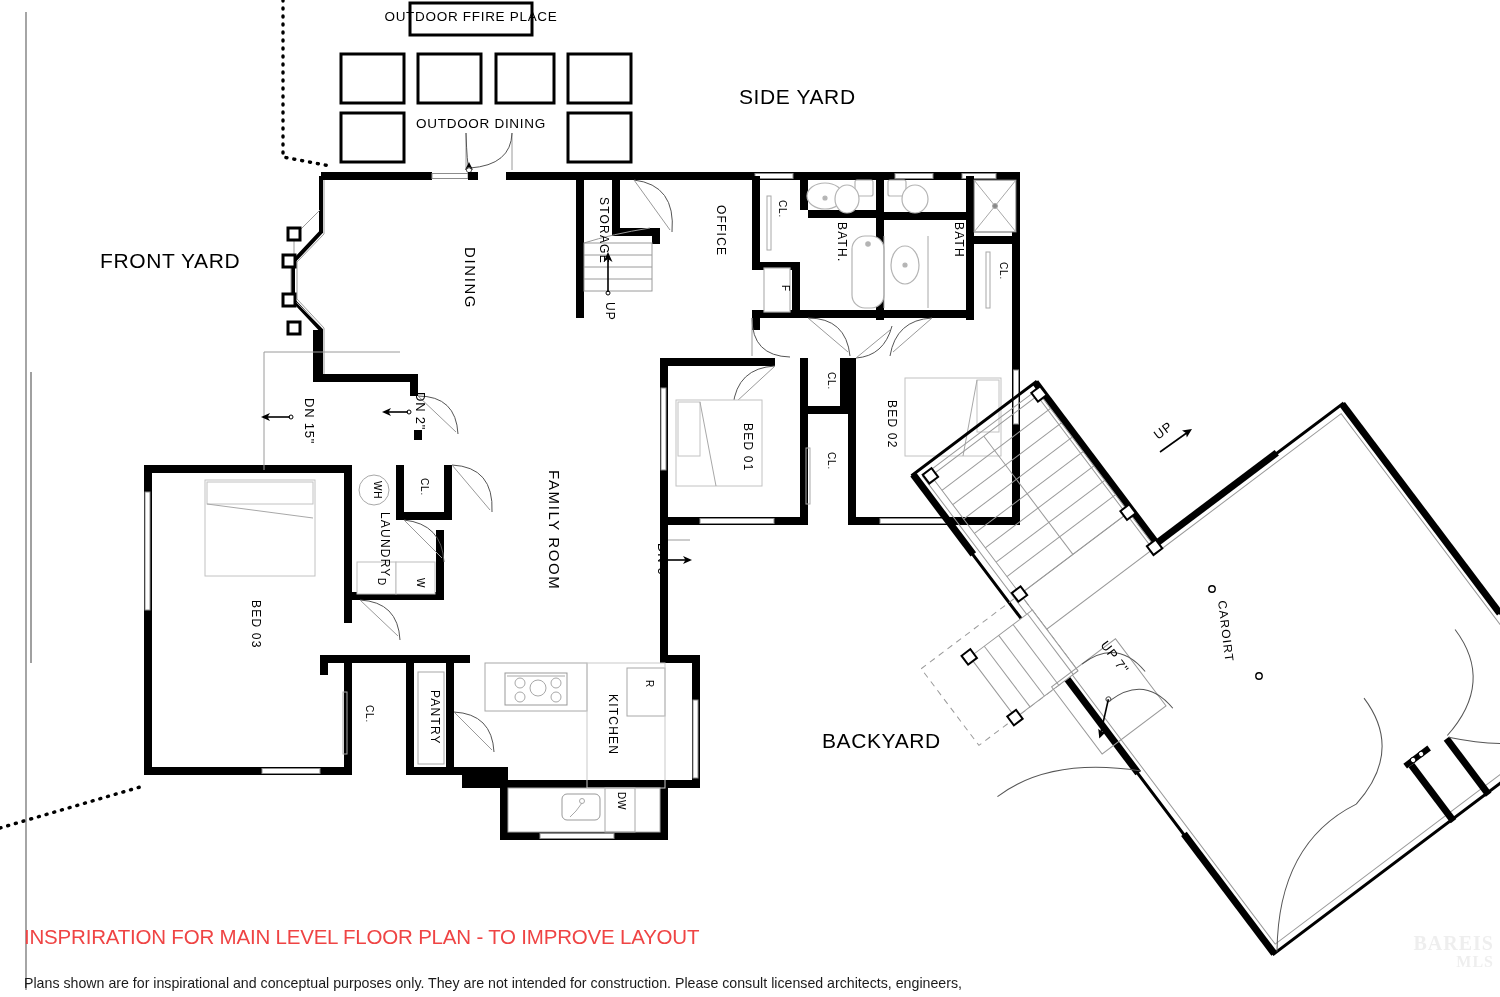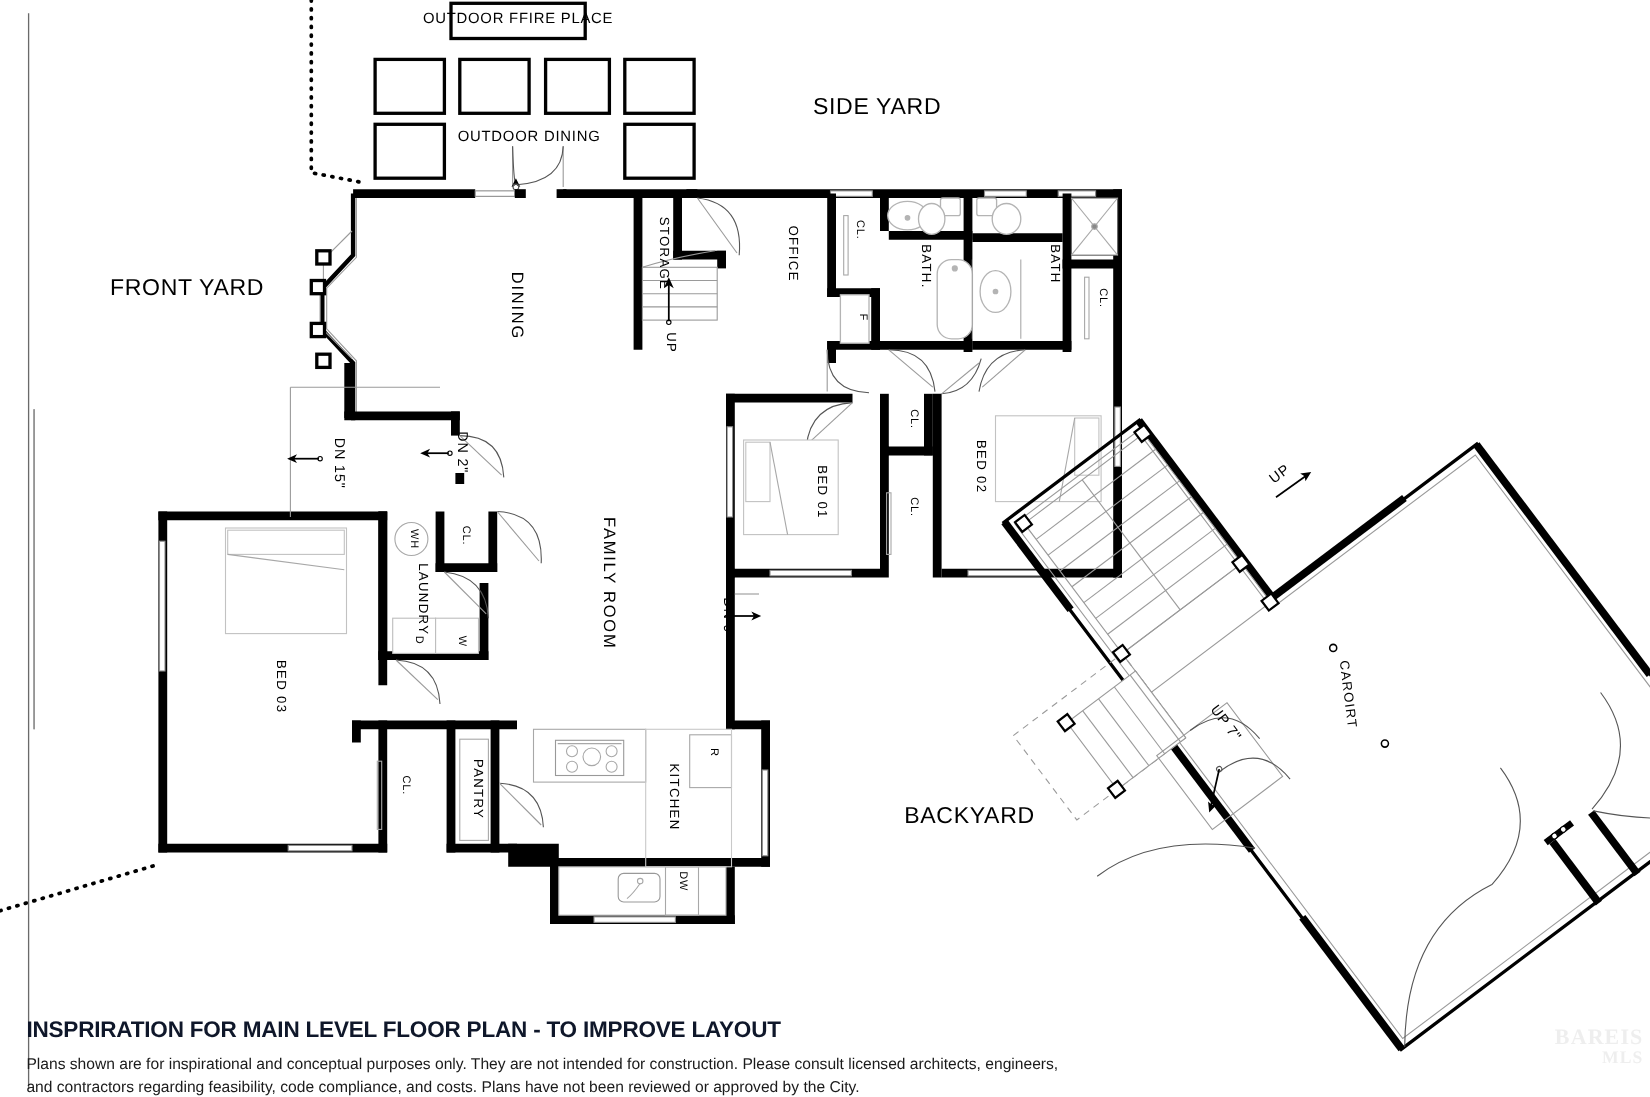--- a/index.html
+++ b/index.html
@@ -50,24 +50,24 @@
 
   
   #caption {
     position: absolute;
     left: 24px;
     top: 925px;
     width: 1200px;
   }
   #caption .title {
     font-size: 20.5px;
-    font-weight: bold;
+    font-weight: normal;
     letter-spacing: -0.2px;
-    color: #0f172a;
-    margin: 0 0 9px 0;
+    color: #ef4444;
+    margin: 0 0 24px 0;
     white-space: nowrap;
   }
   #caption .disc {
     font-size: 14.2px;
     line-height: 1.46;
     color: #1b1b1b;
     margin: 0;
     max-width: 945px;
   }
   #watermark {

